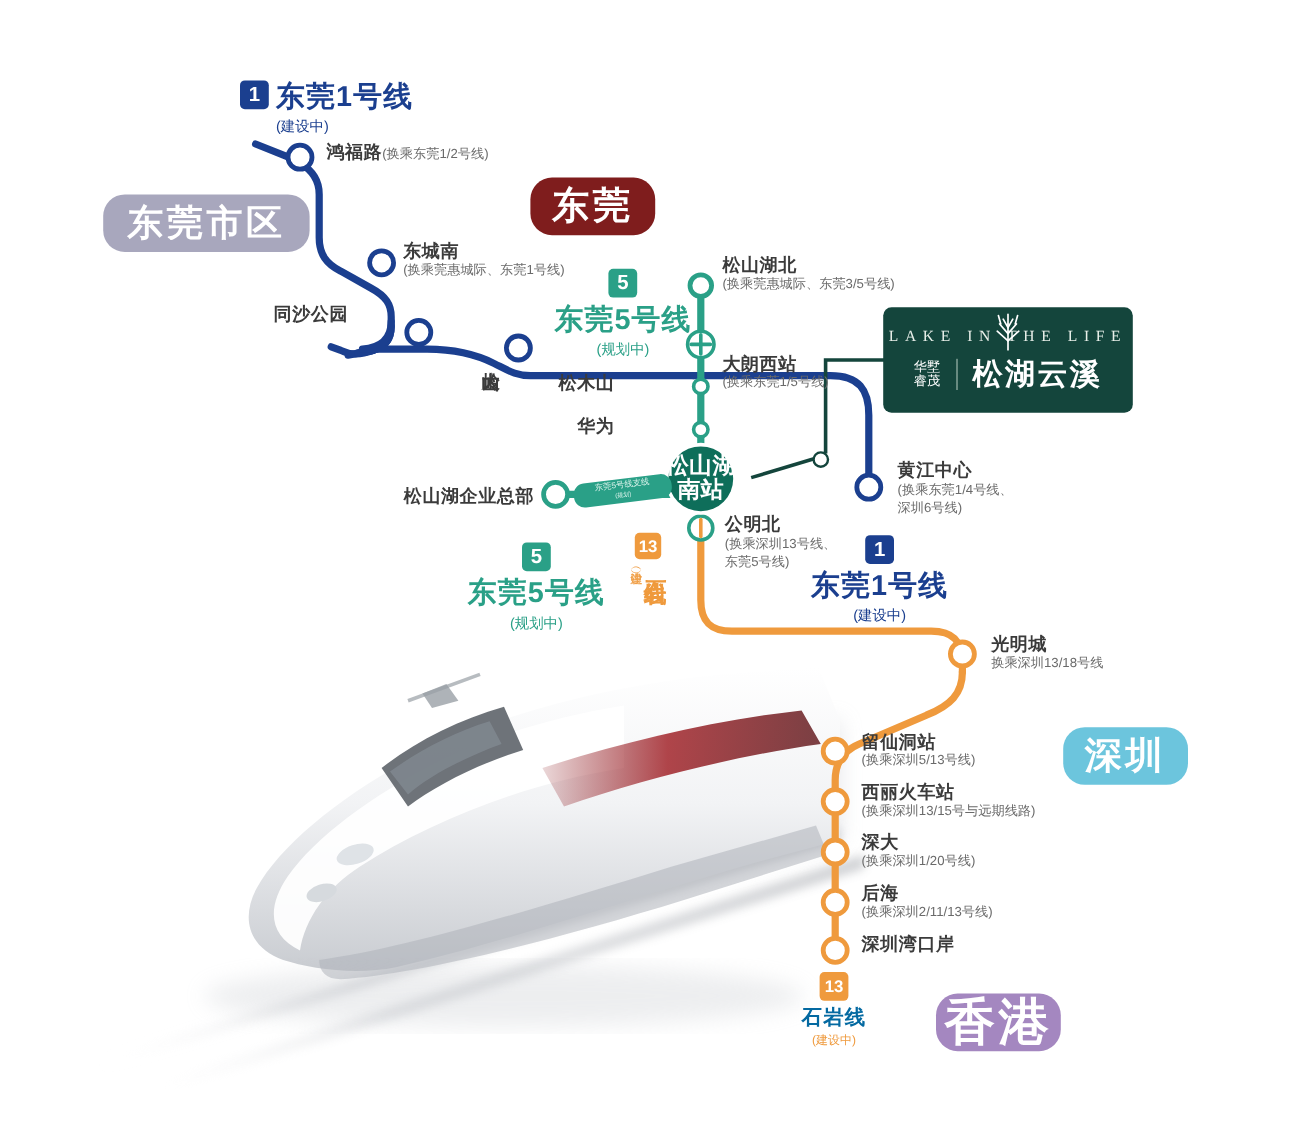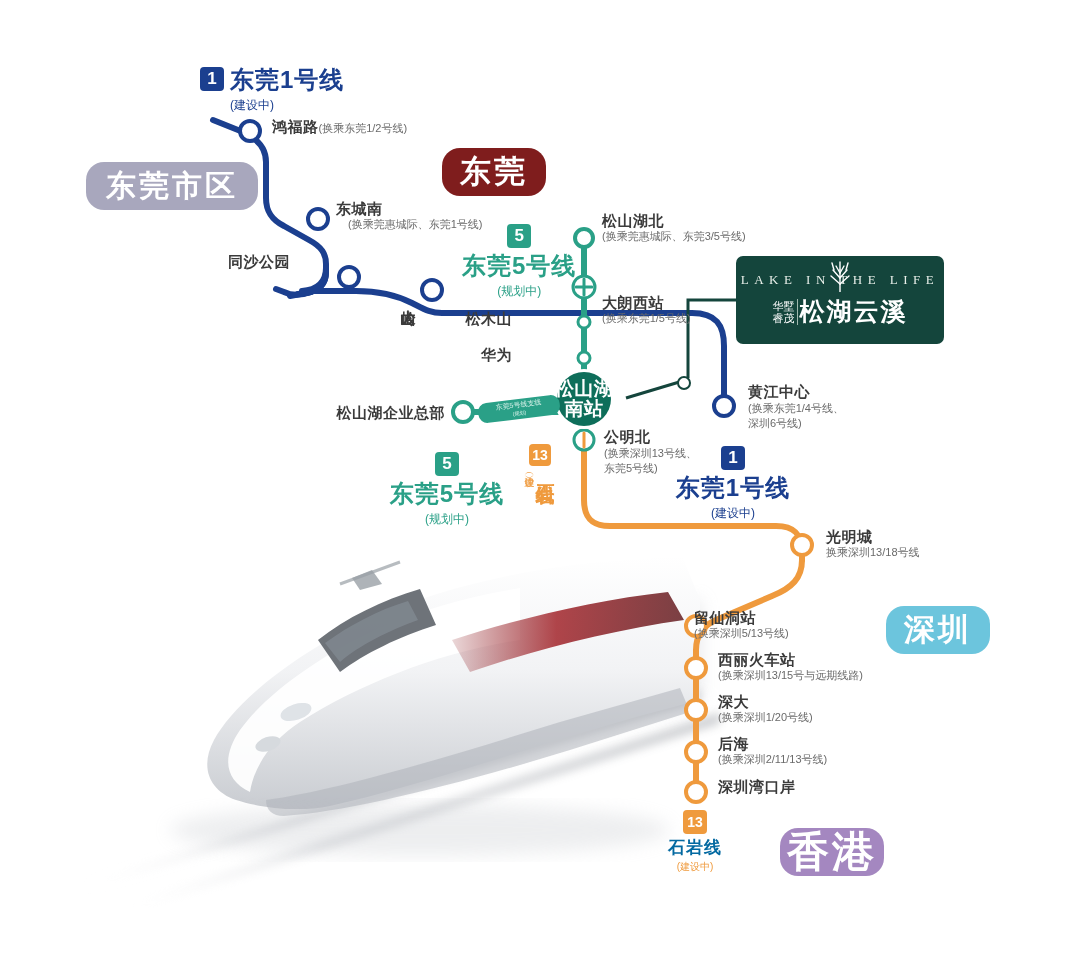--- a/index.html
+++ b/index.html
@@ -28,21 +28,21 @@
   .legend{position:absolute;text-align:center;}
   .legend .num{display:inline-block;color:#fff;font-weight:bold;font-size:17px;
        width:24px;height:24px;line-height:24px;border-radius:4px;text-align:center;letter-spacing:0;}
   .legend .ltitle{font-size:24px;font-weight:bold;letter-spacing:1px;margin-top:2px;}
   .legend .lstatus{font-size:12px;margin-top:1px;}
 
   
   #logo-card{position:absolute;background:#14453c;border-radius:7px;
       display:flex;flex-direction:column;align-items:center;justify-content:center;}
   #logo-en{color:#e8efe9;font-size:13px;letter-spacing:5.5px;font-family:"Liberation Serif","DejaVu Serif",serif;}
-  #logo-cn-wrap{display:flex;align-items:center;gap:2px;margin-top:7px;}
+  #logo-cn-wrap{display:flex;align-items:center;gap:13px;margin-top:7px;}
   #logo-cn-small{color:#fff;font-size:11px;line-height:12px;text-align:center;}
   #logo-div{width:1px;height:26px;background:#9fb8ae;}
   #logo-cn-main{color:#fff;font-size:25px;font-weight:bold;letter-spacing:2px;}
 
   
   #branch-tag{position:absolute;background:#2aa087;border-radius:9px;color:#d8f2ea;
      font-size:7px;text-align:center;line-height:8px;padding:2px 4px;transform:rotate(-7deg);}
 
   
   .vtext{writing-mode:vertical-rl;text-orientation:upright;}
@@ -217,21 +217,21 @@
   <svg class="node" style="left:696px;top:792px;" width="28" height="28">
     <circle cx="14" cy="14" r="10" fill="#fff" stroke="#ef9a3d" stroke-width="4"></circle>
     </svg>
 
   <div class="lbl" style="left:272px;top:118px;">
     <span class="sname">鸿福路</span><span class="ssub">(换乘东莞1/2号线)</span>
   </div>
 
   <div class="lbl" style="left:336px;top:200px;">
     <div class="sname">东城南</div>
-    <div class="ssub" style="margin-top:-2px;margin-left:12px;">(换乘莞惠城际、东莞1号线)</div>
+    <div class="ssub" style="margin-top:-2px;">(换乘莞惠城际、东莞1号线)</div>
   </div>
 
   <div class="lbl" style="left:228px;top:253px;">
     <span class="sname">同沙公园</span>
   </div>
 
   <div class="lbl vtext sname" style="left:396px;top:298px;line-height:24px;">大岭山</div>
 
   <div class="lbl" style="left:602px;top:212px;">
     <div class="sname">松山湖北</div>
@@ -259,21 +259,21 @@
     <div class="sname">黄江中心</div>
     <div class="ssub" style="margin-top:-1px;">(换乘东莞1/4号线、</div>
     <div class="ssub">深圳6号线)</div>
   </div>
 
   <div class="lbl" style="left:826px;top:528px;">
     <div class="sname">光明城</div>
     <div class="ssub" style="margin-top:-2px;">换乘深圳13/18号线</div>
   </div>
 
-  <div class="lbl" style="left:694px;top:609px;">
+  <div class="lbl" style="left:718px;top:609px;">
     <div class="sname">留仙洞站</div>
     <div class="ssub" style="margin-top:-2px;">(换乘深圳5/13号线)</div>
   </div>
 
   <div class="lbl" style="left:718px;top:651px;">
     <div class="sname">西丽火车站</div>
     <div class="ssub" style="margin-top:-2px;">(换乘深圳13/15号与远期线路)</div>
   </div>
 
   <div class="lbl" style="left:718px;top:693px;">

